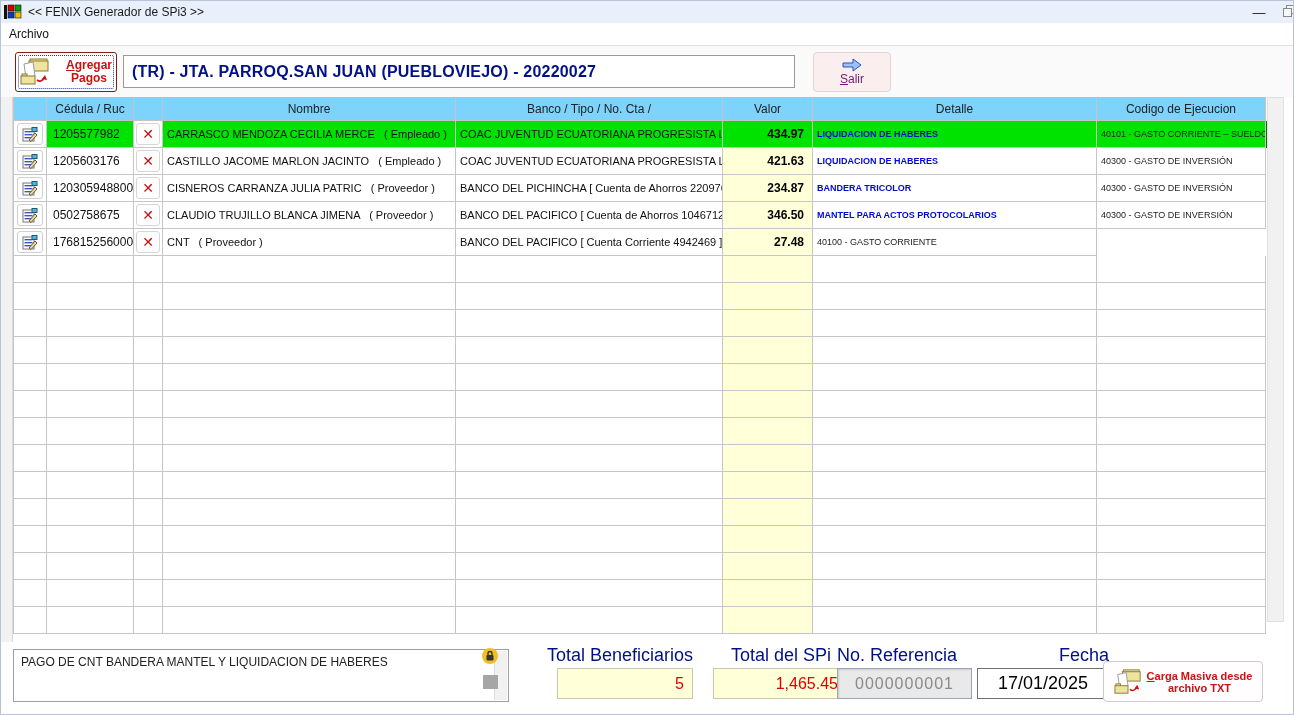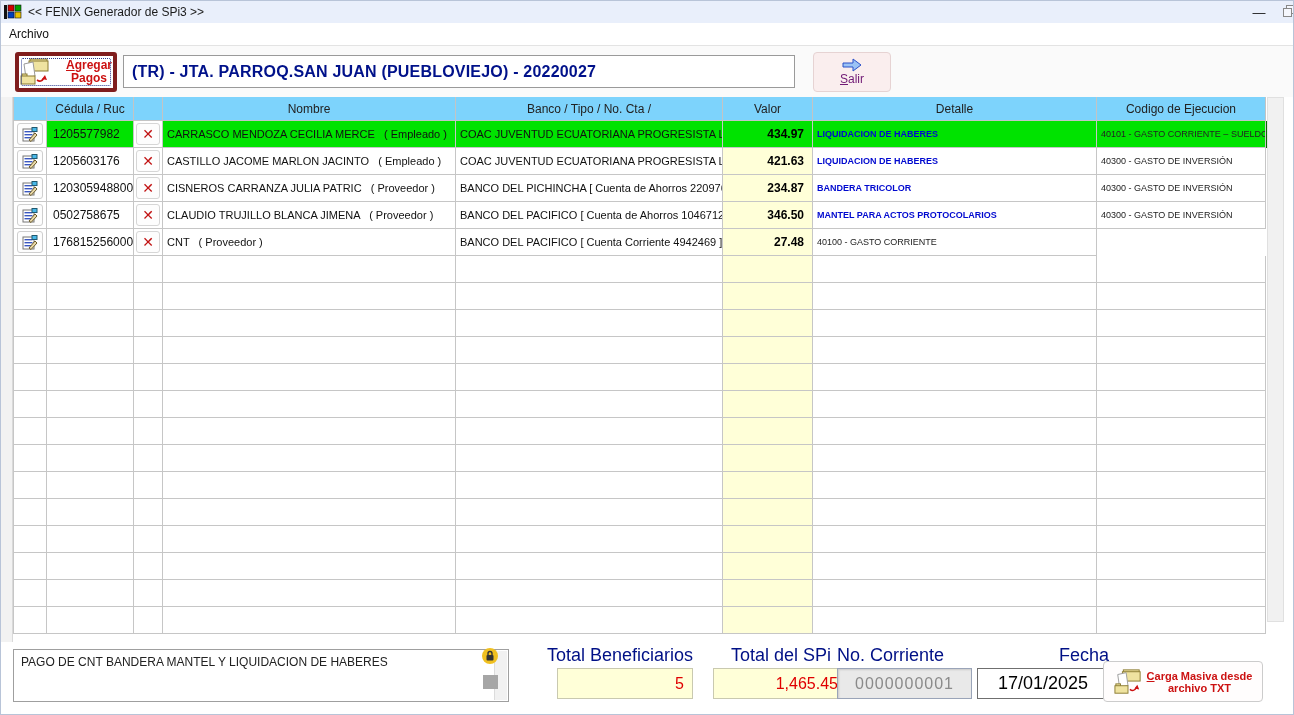--- a/index.html
+++ b/index.html
@@ -16,21 +16,21 @@
   .btn-restore { width:22px; height:22px; position:relative; margin-right:-8px; }
   .btn-restore .sq1 { position:absolute; left:4px; top:7px; width:9px; height:9px; border:1px solid #888; background:#f5f7fd;}
   .btn-restore .sq2 { position:absolute; left:7px; top:4px; width:9px; height:9px; border:1px solid #888; background:#f5f7fd;}
 
   
   .menubar { position:absolute; left:0; top:22px; width:100%; height:22px; background:#ffffff; display:flex; align-items:center; }
   .menu-item { padding:2px 8px; font-size:12px; color:#111; }
 
   
   .toolbar { position:absolute; left:0; top:44px; width:100%; height:52px; background:#fafafa; border-top:1px solid #e3e3e3; }
-  .btn-agregar { position:absolute; left:14px; top:6px; width:102px; height:40px; background:#ffffff; border:4px solid #7f1d1d; border-radius:3px; display:flex; align-items:center; justify-content:center; gap:16px; cursor:default; }
+  .btn-agregar { position:absolute; left:14px; top:6px; width:102px; height:40px; background:#ffffff; border:1px solid #7f1d1d; border-radius:3px; display:flex; align-items:center; justify-content:center; gap:16px; cursor:default; }
   .btn-agregar .focus-ring { position:absolute; inset:2px; border:1px dotted #2b3a8f; border-radius:2px; pointer-events:none; }
   .btn-agregar .lbl { color:#cc1111; font-weight:bold; font-size:12px; line-height:13px; text-align:center; }
   .entity-box { position:absolute; left:122px; top:9px; width:672px; height:33px; background:#ffffff; border:1px solid #9a9a9a; display:flex; align-items:center; padding-left:8px; }
   .entity-box .txt { font-size:16px; font-weight:bold; color:#00118a; letter-spacing:.2px; white-space:nowrap; }
   .btn-salir { position:absolute; left:812px; top:6px; width:78px; height:40px; background:#faeeee; border:1px solid #e6d3d3; border-radius:4px; display:flex; flex-direction:column; align-items:center; justify-content:center; font-size:12px; color:#701a75; }
 
   
   .table-wrap { position:absolute; left:0; top:96px; width:1294px; height:525px; background:#ffffff; }
   .left-gutter { position:absolute; left:0; top:0; width:12px; height:545px; background:#f2f2f2; border-right:1px solid #d9d9d9; }
   .grid { position:absolute; left:12px; top:0; width:1253px; }
@@ -387,21 +387,21 @@
     <div class="flabel" style="left:522px; width:170px; text-align:right;">Total Beneficiarios</div>
     <div class="ffield f-yellow" style="left:556px; width:136px;">
       <span>5</span>
     </div>
 
     <div class="flabel" style="left:704px; width:126px; text-align:right;">Total del SPi</div>
     <div class="ffield f-yellow" style="left:712px; width:134px;">
       <span>1,465.45</span>
     </div>
 
-    <div class="flabel" style="left:836px;">No. Corriente</div>
+    <div class="flabel" style="left:836px;">No. Referencia</div>
     <div class="ffield f-ref" style="left:836px; width:135px;">
       <span>0000000001</span>
     </div>
 
     <div class="flabel" style="left:1040px; width:68px; text-align:right;">Fecha</div>
     <div class="ffield f-date" style="left:976px; width:132px;">
       <span>17/01/2025</span>
     </div>
 
     <button class="btn-txt">

